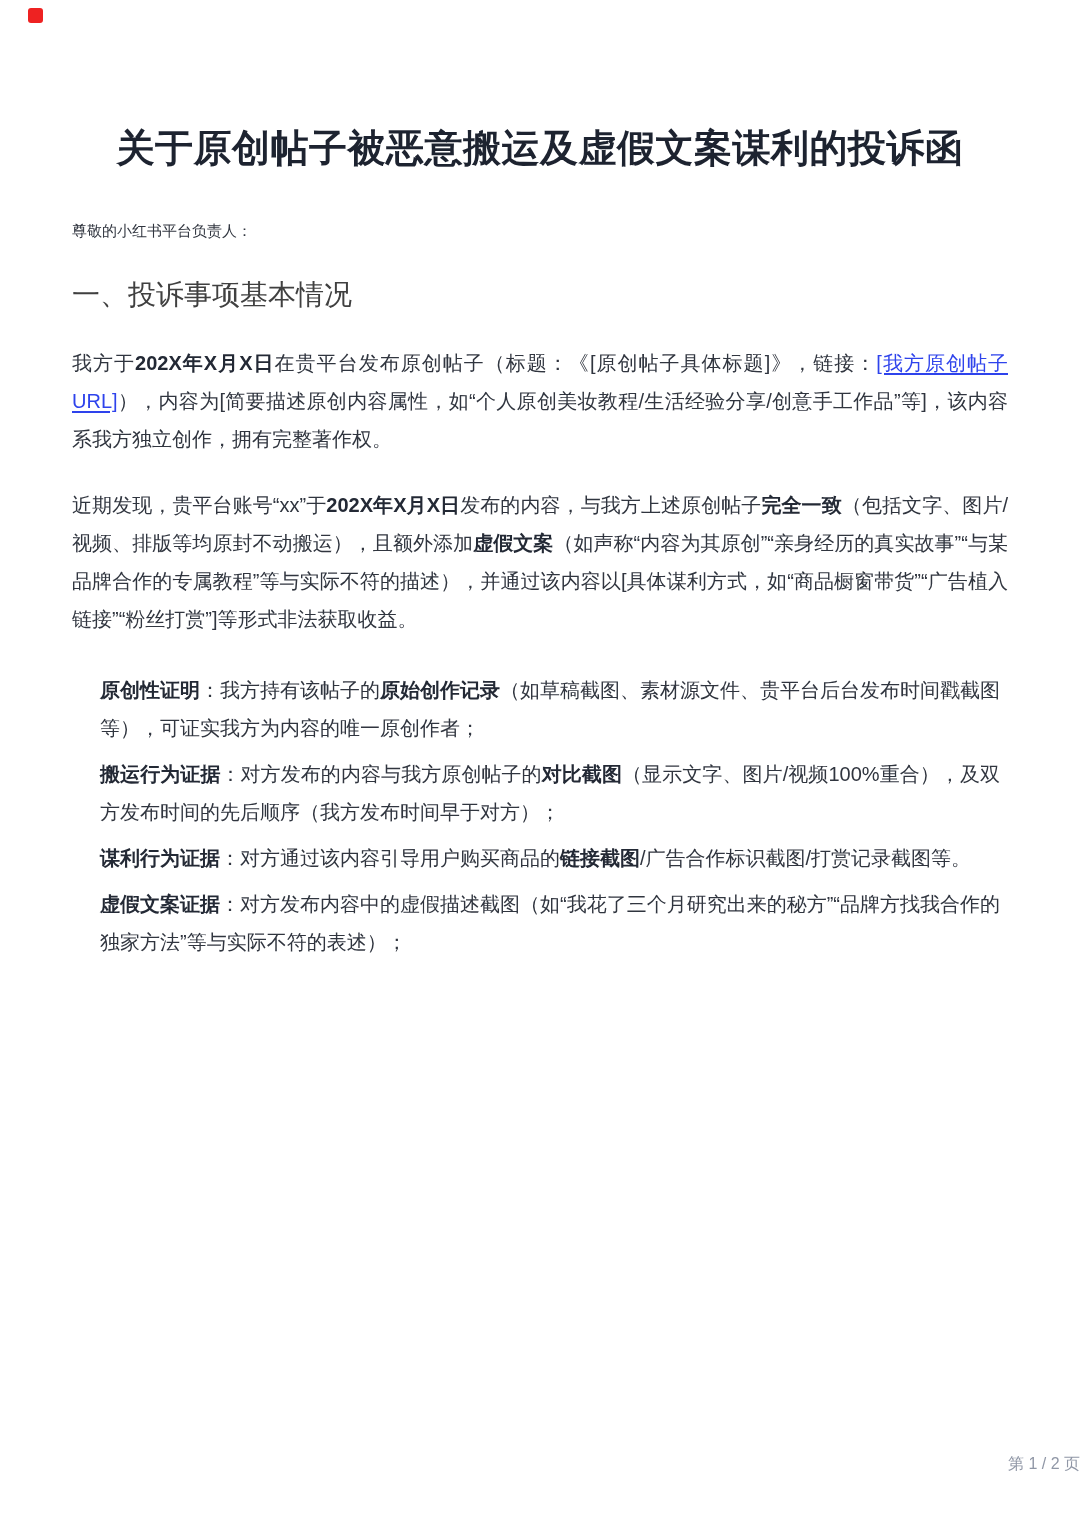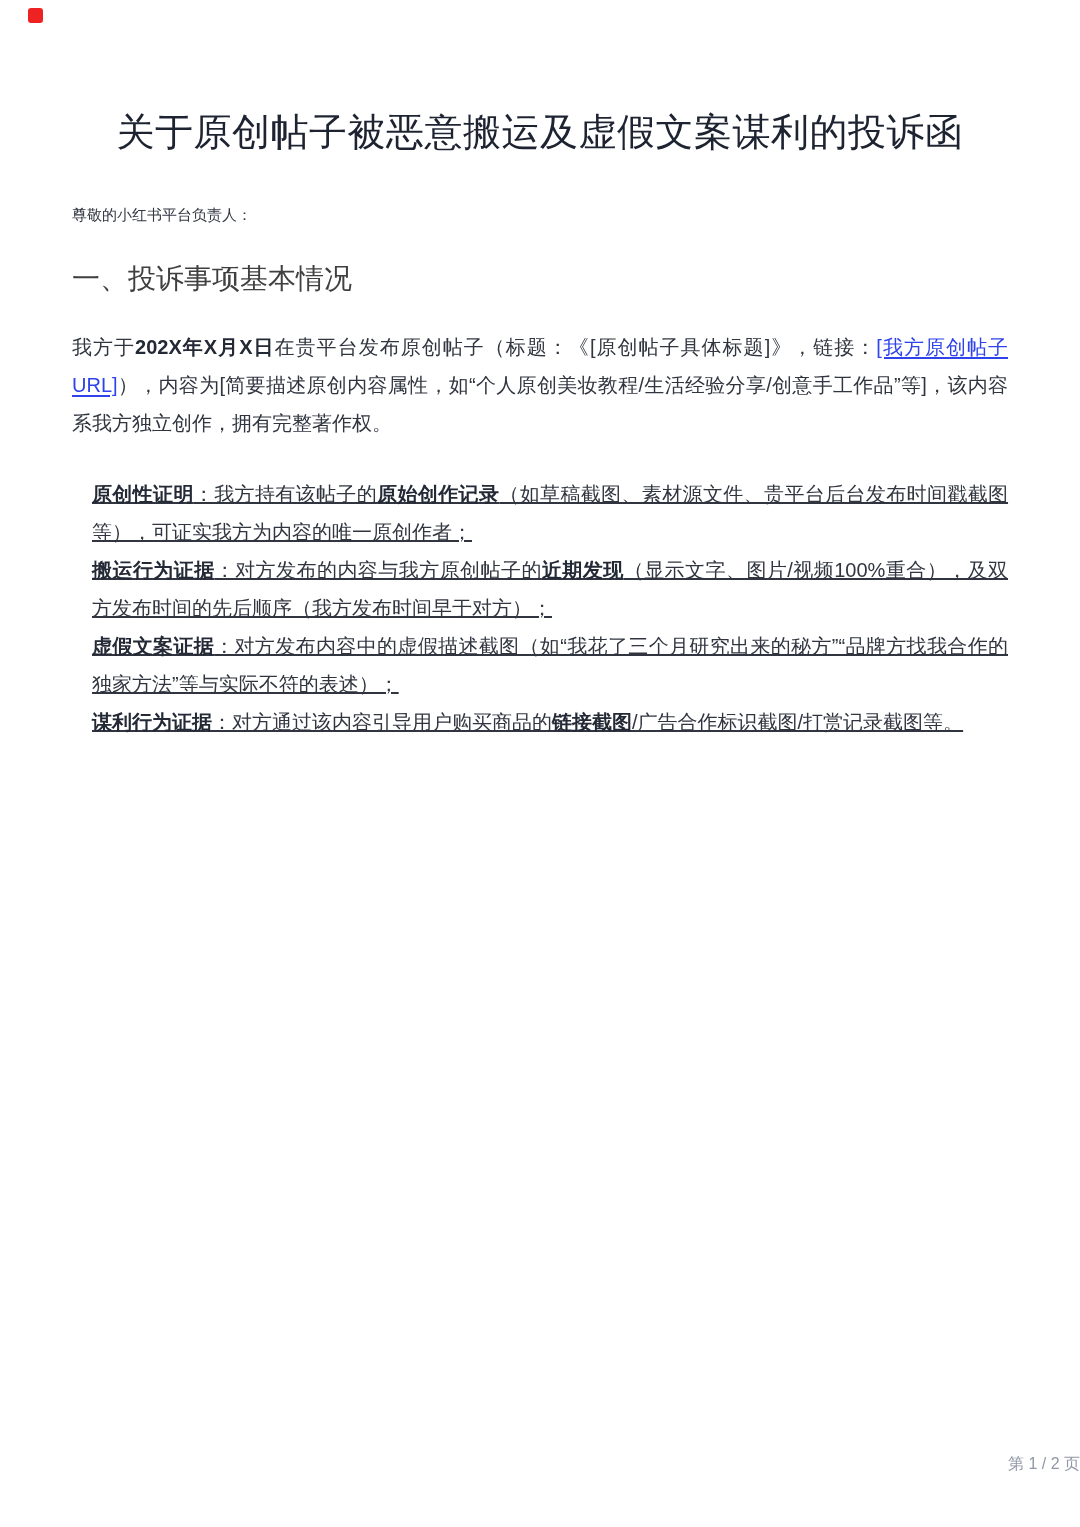--- a/index.html
+++ b/index.html
@@ -17,24 +17,24 @@
     position: absolute;
     left: 28px;
     top: 8px;
     width: 15px;
     height: 15px;
     border-radius: 3px;
     background: #ee2222;
     display: block;
   }
   .title {
-    margin: 0;
+    margin: 16px;
     font-size: 38px;
     line-height: 52px;
-    font-weight: 400;
+    font-weight: 700;
     text-align: center;
     color: #1d2330;
     letter-spacing: 0.5px;
   }
   .salutation {
     margin: 38px 0 0 0;
     font-size: 15px;
     line-height: 38px;
   }
   .para {
@@ -49,25 +49,24 @@
     line-height: 38px;
     font-weight: 400;
     color: #404040;
   }
   h2.sec-heading + .para { margin-top: 30px; }
   .list {
     margin: 33px 0 0 0;
     padding: 0 0 0 20px;
   }
   .item {
-    margin: 0;
+    margin: 8px;
     font-size: 20px;
     line-height: 38px;
     text-align: justify;
-    text-decoration: underline;
   }
   b { font-weight: 700; color: #23293500; color: #232935; }
   .doc-link {
     color: #2e43ec;
     text-decoration: underline;
     text-underline-offset: 3px;
     cursor: pointer;
   }
   .footer {
     position: absolute;
@@ -89,26 +88,27 @@
 
   <h1 class="title">关于原创帖子被恶意搬运及虚假文案谋利的投诉函</h1>
 
   <p class="salutation">尊敬的小红书平台负责人：</p>
 
 
   <h2 class="sec-heading">一、投诉事项基本情况</h2>
 
   <p class="para"><span>我方于</span><b>202X年X月X日</b><span>在贵平台发布原创帖子（标题：《[原创帖子具体标题]》，链接：</span><a href="#" class="doc-link">[我方原创帖子URL]</a><span>），内容为[简要描述原创内容属性，如“个人原创美妆教程/生活经验分享/创意手工作品”等]，该内容系我方独立创作，拥有完整著作权。</span></p>
 
+  <p class="para"><span>近期发现，贵平台账号“xx”于</span><b>202X年X月X日</b><span>发布的内容，与我方上述原创帖子</span><b>完全一致</b><span>（包括文字、图片/视频、排版等均原封不动搬运），且额外添加</span><b>虚假文案</b><span>（如声称“内容为其原创”“亲身经历的真实故事”“与某品牌合作的专属教程”等与实际不符的描述），并通过该内容以[具体谋利方式，如“商品橱窗带货”“广告植入链接”“粉丝打赏”]等形式非法获取收益。</span></p>
 
 
   <div class="list">
     <p class="item"><b>原创性证明</b><span>：我方持有该帖子的</span><b>原始创作记录</b><span>（如草稿截图、素材源文件、贵平台后台发布时间戳截图等），可证实我方为内容的唯一原创作者；</span></p>
-    <p class="item"><b>搬运行为证据</b><span>：对方发布的内容与我方原创帖子的</span><b>近期发现</b><span>（显示文字、图片/视频100%重合），及双方发布时间的先后顺序（我方发布时间早于对方）；</span></p>
+    <p class="item"><b>搬运行为证据</b><span>：对方发布的内容与我方原创帖子的</span><b>对比截图</b><span>（显示文字、图片/视频100%重合），及双方发布时间的先后顺序（我方发布时间早于对方）；</span></p>
+    <p class="item"><b>谋利行为证据</b><span>：对方通过该内容引导用户购买商品的</span><b>链接截图</b><span>/广告合作标识截图/打赏记录截图等。</span></p>
     <p class="item"><b>虚假文案证据</b><span>：对方发布内容中的虚假描述截图（如“我花了三个月研究出来的秘方”“品牌方找我合作的独家方法”等与实际不符的表述）；</span></p>
-    <p class="item"><b>谋利行为证据</b><span>：对方通过该内容引导用户购买商品的</span><b>链接截图</b><span>/广告合作标识截图/打赏记录截图等。</span></p>
   </div>
 
 
 
   <div class="footer">第 1 / 2 页</div>
 
 </div>
 
 </body></html>

